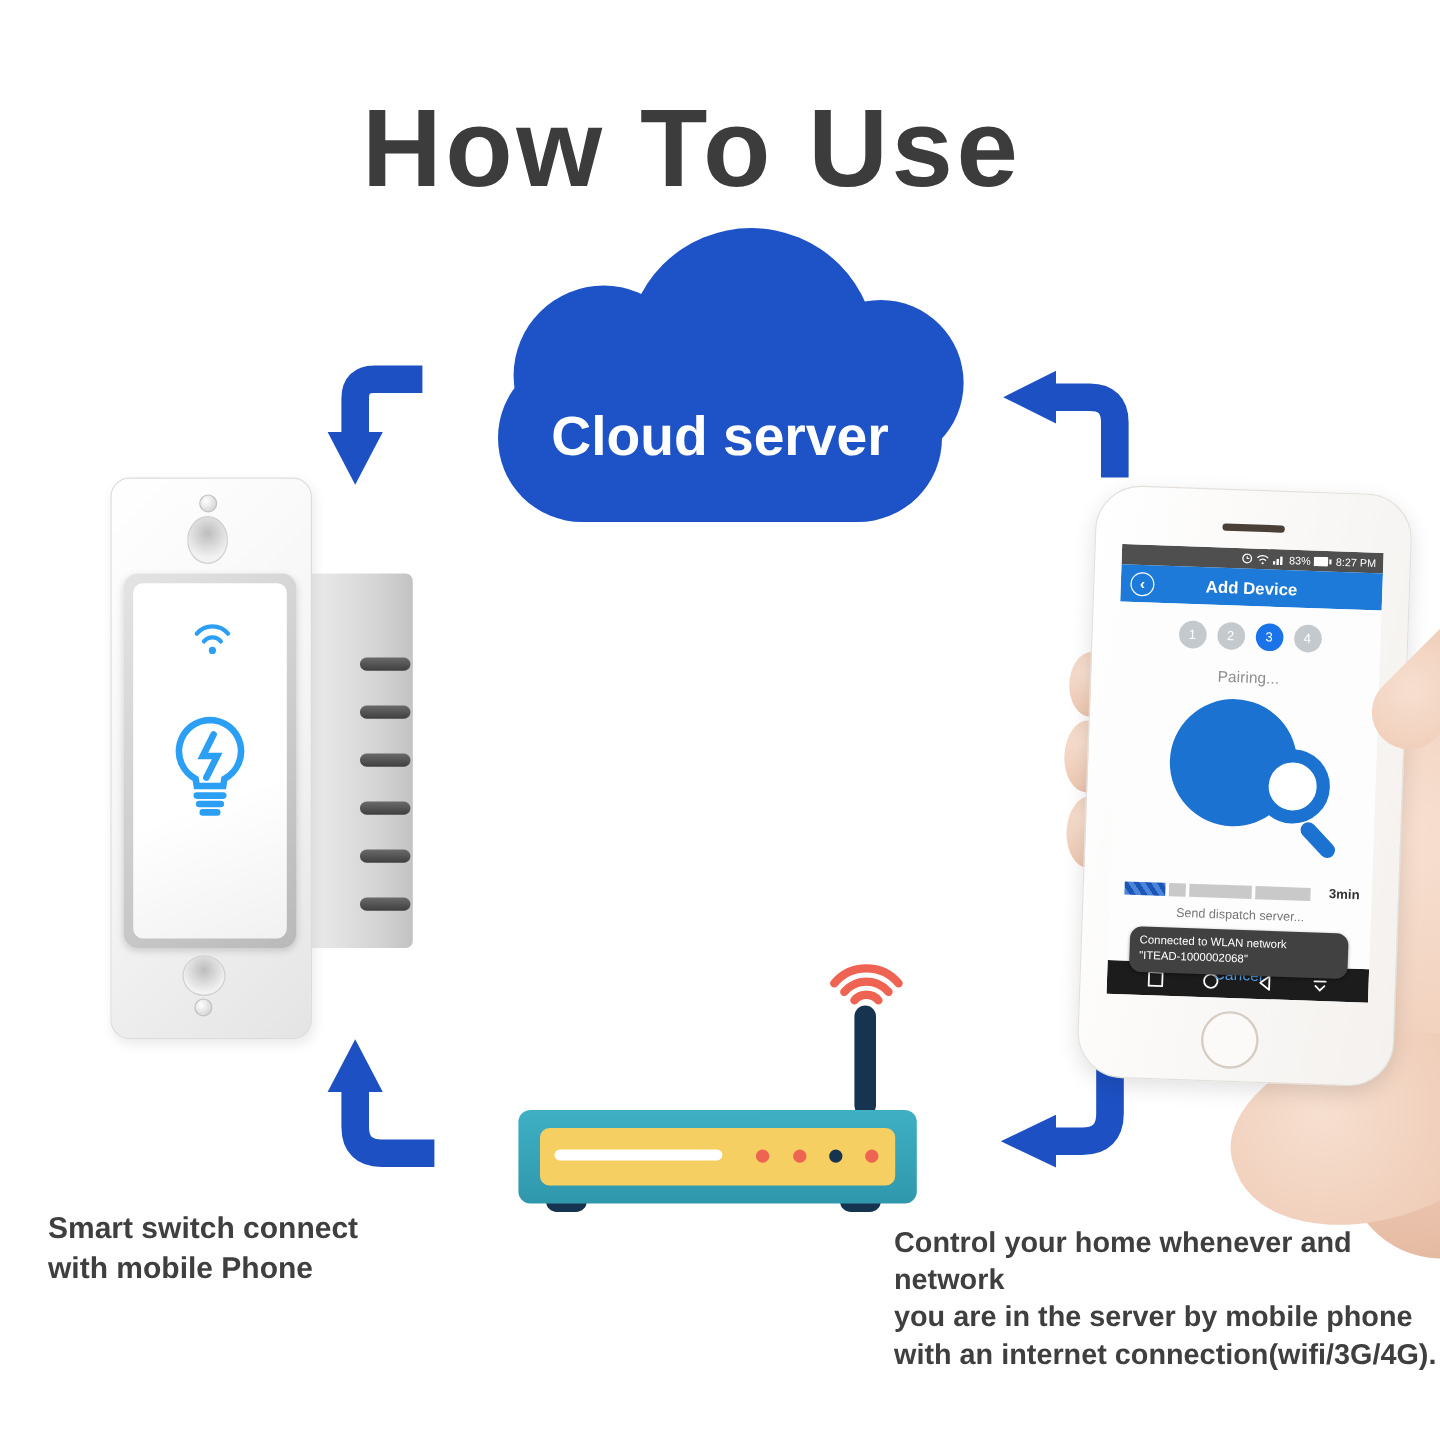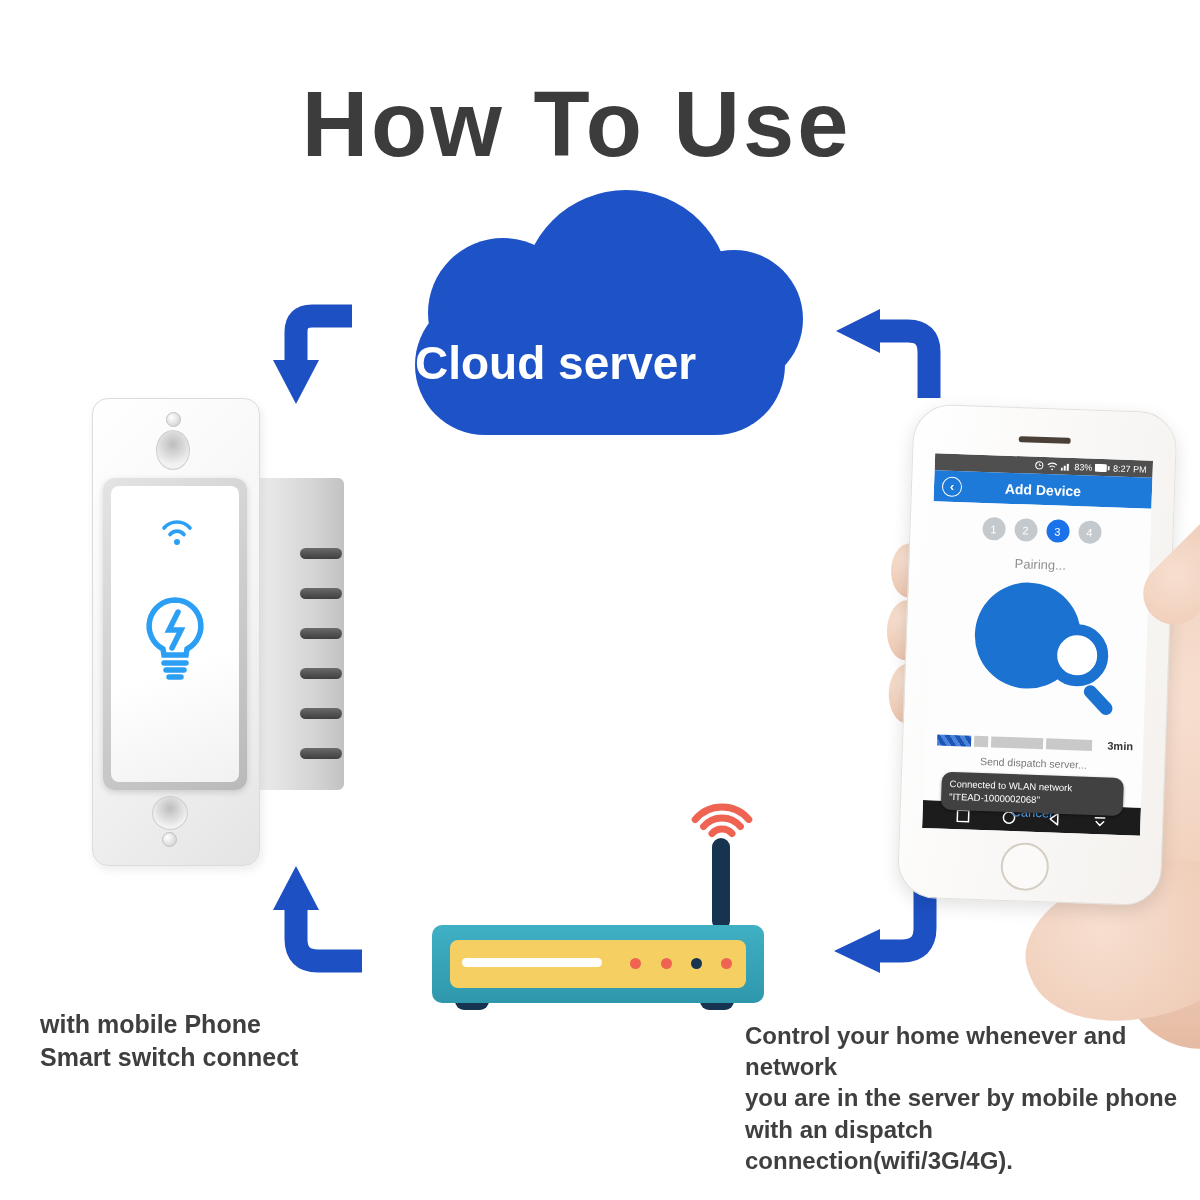--- a/index.html
+++ b/index.html
@@ -7,21 +7,21 @@
           font-family:"Liberation Sans",sans-serif;}
   .abs{position:absolute;}
 
   
   .title{left:0;top:72px;width:1153px;text-align:center;font-size:92px;font-weight:bold;
          color:#3c3c3c;letter-spacing:3px;}
 
   
   .cloud-part{background:#1d53c6;border-radius:50%;}
   .cloud-base{left:415px;top:295px;width:370px;height:140px;background:#1d53c6;border-radius:70px;}
-  .cloud-label{left:415px;top:336px;width:370px;color:#fff;
+  .cloud-label{left:415px;top:336px;width:370px;text-align:center;color:#fff;
                font-size:46px;font-weight:bold;}
 
   
   .arrow-svg{position:absolute;overflow:visible;}
   .arrow-stroke{fill:none;stroke:#1d50c2;stroke-width:23px;stroke-linejoin:round;}
   .arrow-head{fill:#1d50c2;}
 
   
   .sw-plate{left:92px;top:398px;width:166px;height:466px;border-radius:16px;
             background:linear-gradient(135deg,#ffffff 0%,#f4f4f4 55%,#e4e4e4 100%);
@@ -279,22 +279,22 @@
         </div>
       </div>
 
       <div class="abs home-btn"></div>
     </div>
 
     <div class="abs skin thumb"></div>
   </div>
 
   <div class="abs caption caption-left">
+    <div>Smart switch connect</div>
     <div>with mobile Phone</div>
-    <div>Smart switch connect</div>
   </div>
   <div class="abs caption caption-right">
     <div>Control your home whenever and network</div>
     <div>you are in the server by mobile phone</div>
-    <div>with an dispatch connection(wifi/3G/4G).</div>
+    <div>with an internet connection(wifi/3G/4G).</div>
   </div>
 
 </div>
 
 </body></html>

